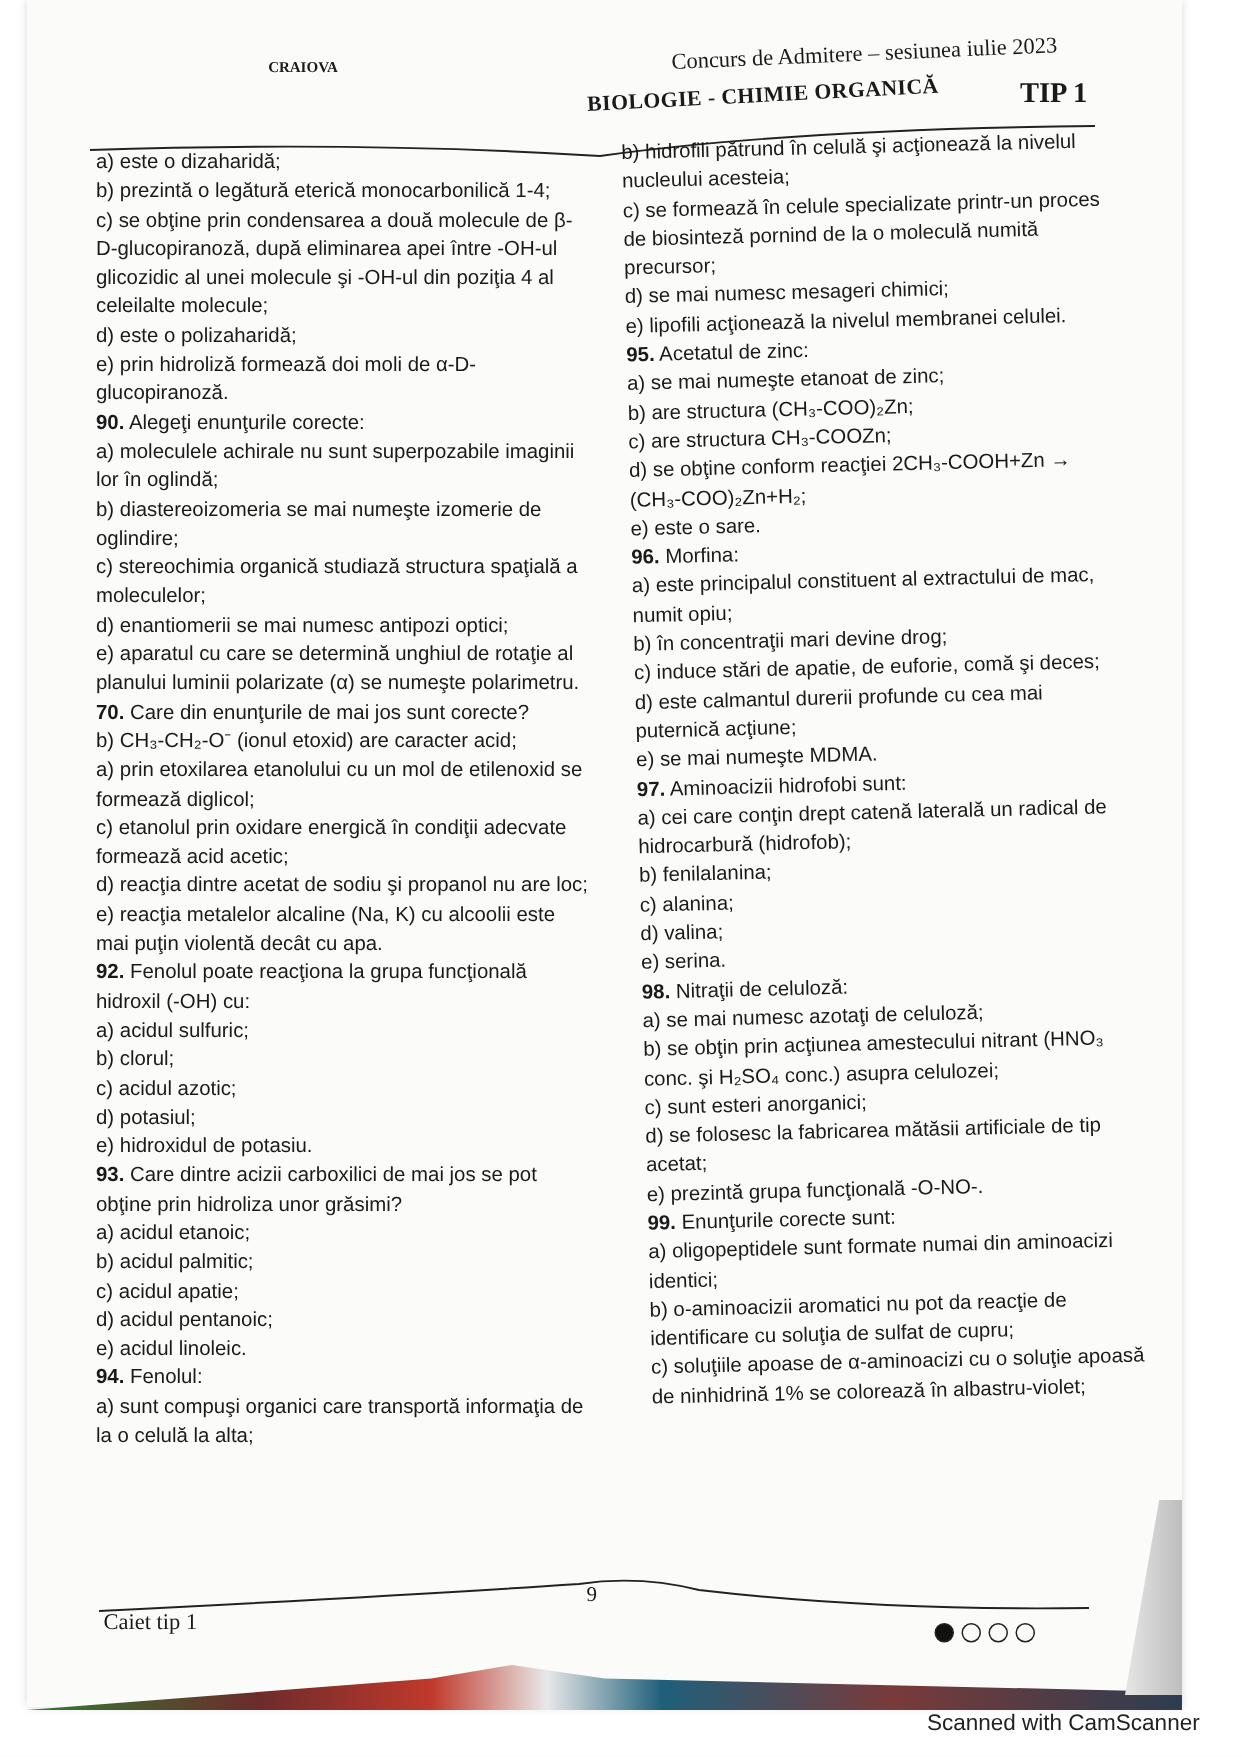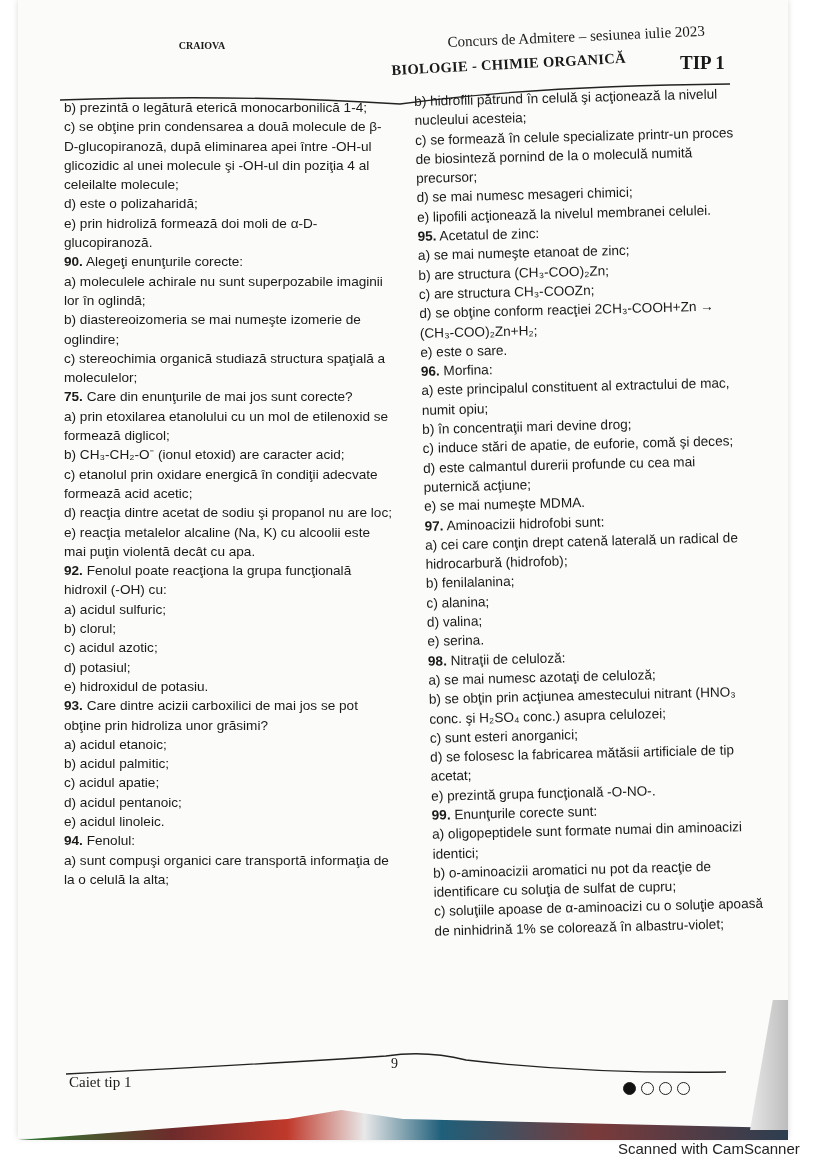--- a/index.html
+++ b/index.html
@@ -68,31 +68,34 @@
 </div>
 <div class="hdr-right-1 serif">Concurs de Admitere – sesiunea iulie 2023</div>
 <div class="hdr-right-2 serif">BIOLOGIE - CHIMIE ORGANICĂ</div>
 <div class="hdr-tip serif">TIP 1</div>
 
 <svg class="hdr-line" viewBox="0 0 670 30" preserveAspectRatio="none">
   <path d="M0 20 Q 180 14 340 24 Q 470 6 670 4" stroke="#222" stroke-width="1.3" fill="none"></path>
 </svg>
 
 <div class="col col-left" id="left-col">
+    <p><span>a) este o dizaharidă;</span></p>
     <p><span>b) prezintă o legătură eterică monocarbonilică 1-4;</span></p>
     <p><span>c) se obţine prin condensarea a două molecule de β-D-glucopiranoză, după eliminarea apei între -OH-ul glicozidic al unei molecule şi -OH-ul din poziţia 4 al celeilalte molecule;</span></p>
     <p><span>d) este o polizaharidă;</span></p>
     <p><span>e) prin hidroliză formează doi moli de α-D-glucopiranoză.</span></p>
     <p><span class="qnum">90.</span><span> Alegeţi enunţurile corecte:</span></p>
     <p><span>a) moleculele achirale nu sunt superpozabile imaginii lor în oglindă;</span></p>
     <p><span>b) diastereoizomeria se mai numeşte izomerie de oglindire;</span></p>
     <p><span>c) stereochimia organică studiază structura spaţială a moleculelor;</span></p>
-    <p><span class="qnum">75.</span><span> Care din enunţurile de mai jos sunt corecte?</span></p>
+    <p><span>d) enantiomerii se mai numesc antipozi optici;</span></p>
+    <p><span>e) aparatul cu care se determină unghiul de rotaţie al planului luminii polarizate (α) se numeşte polarimetru.</span></p>
+    <p><span class="qnum">70.</span><span> Care din enunţurile de mai jos sunt corecte?</span></p>
+    <p><span>b) CH₃-CH₂-O⁻ (ionul etoxid) are caracter acid;</span></p>
     <p><span>a) prin etoxilarea etanolului cu un mol de etilenoxid se formează diglicol;</span></p>
-    <p><span>b) CH₃-CH₂-O⁻ (ionul etoxid) are caracter acid;</span></p>
     <p><span>c) etanolul prin oxidare energică în condiţii adecvate formează acid acetic;</span></p>
     <p><span>d) reacţia dintre acetat de sodiu şi propanol nu are loc;</span></p>
     <p><span>e) reacţia metalelor alcaline (Na, K) cu alcoolii este mai puţin violentă decât cu apa.</span></p>
     <p><span class="qnum">92.</span><span> Fenolul poate reacţiona la grupa funcţională hidroxil (-OH) cu:</span></p>
     <p><span>a) acidul sulfuric;</span></p>
     <p><span>b) clorul;</span></p>
     <p><span>c) acidul azotic;</span></p>
     <p><span>d) potasiul;</span></p>
     <p><span>e) hidroxidul de potasiu.</span></p>
     <p><span class="qnum">93.</span><span> Care dintre acizii carboxilici de mai jos se pot obţine prin hidroliza unor grăsimi?</span></p>

